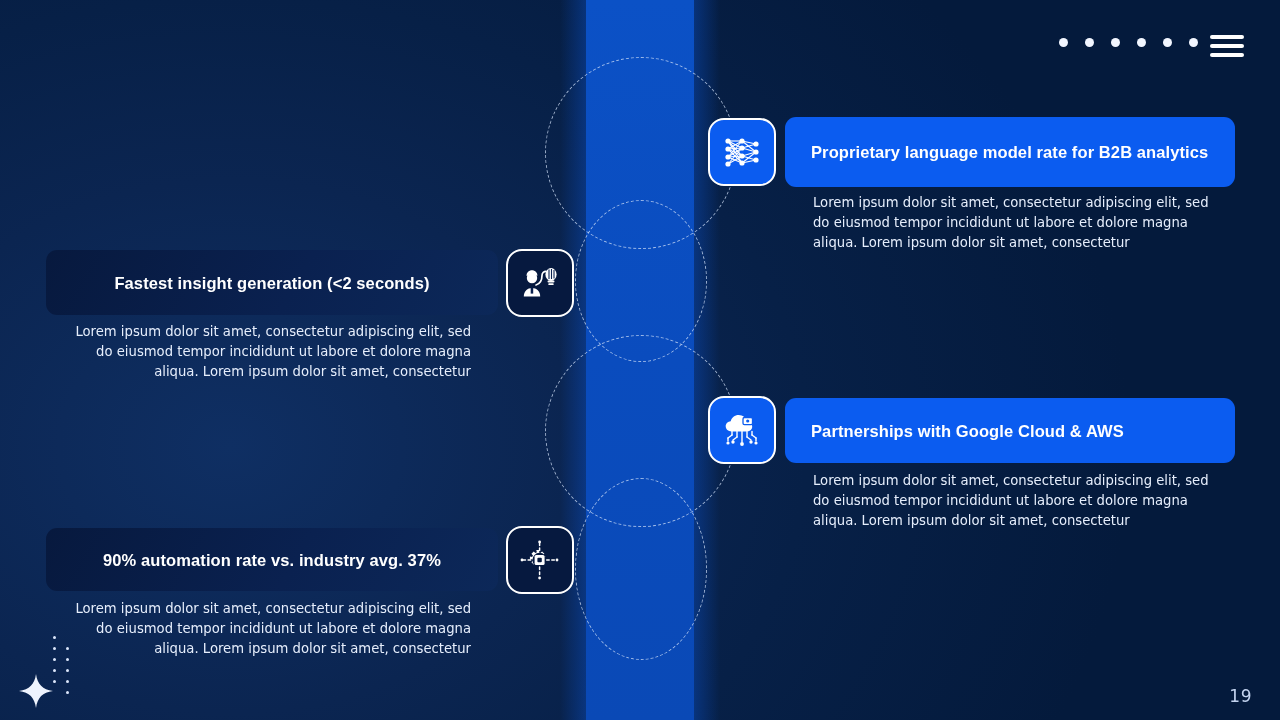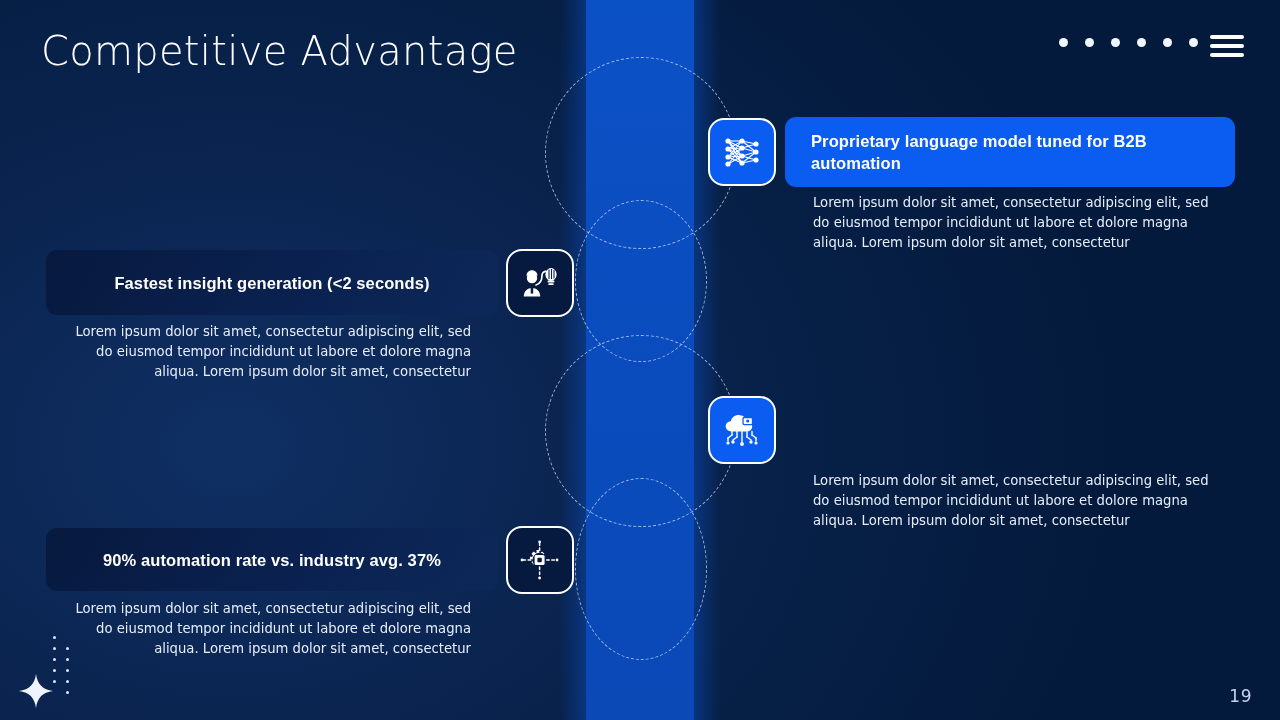--- a/index.html
+++ b/index.html
@@ -194,21 +194,20 @@
 
   <div class="band-soft-l"></div>
   <div class="band"></div>
   <div class="band-soft-r"></div>
 
   <div class="circ" style="left:545px; top:57px;  width:190px; height:190px;"></div>
   <div class="circ" style="left:575px; top:200px; width:130px; height:160px;"></div>
   <div class="circ" style="left:545px; top:335px; width:190px; height:190px;"></div>
   <div class="circ" style="left:575px; top:478px; width:130px; height:180px;"></div>
 
-  <div class="title">Competitive Advantage</div>
 
   <div class="dots-nav">
     <span></span>
     <span></span>
     <span></span>
     <span></span>
     <span></span>
     <span></span>
   </div>
 
@@ -256,21 +255,21 @@
             <circle cx="20" cy="28" r="2.6"></circle>
           <circle cx="34" cy="9" r="2.6"></circle>
             <circle cx="34" cy="17" r="2.6"></circle>
           <circle cx="34" cy="25" r="2.6"></circle>
         </g>
       </svg>
     </span>
   </div>
 
   <div class="r-card" style="left:785px; top:117px; width:450px; height:70px;">
-    <div class="r-card-title">Proprietary language model tuned for B2B automation</div>
+    <div class="r-card-title">Proprietary language model rate for B2B analytics</div>
   </div>
   <div class="r-body" style="left:813px; top:193px;">Lorem ipsum dolor sit amet, consectetur adipiscing elit, sed do eiusmod tempor incididunt ut labore et dolore magna aliqua. Lorem ipsum dolor sit amet, consectetur</div>
 
   <div class="l-card" style="left:46px; top:250px; width:452px; height:65px;">
     <div class="l-card-title">Fastest insight generation (&lt;2 seconds)</div>
   </div>
   <div class="l-body" style="left:59px; top:322px;">Lorem ipsum dolor sit amet, consectetur adipiscing elit, sed do eiusmod tempor incididunt ut labore et dolore magna aliqua. Lorem ipsum dolor sit amet, consectetur</div>
 
   <div class="badge dark" style="left:506px; top:249px;">
     <span>
@@ -321,20 +320,23 @@
           <circle cx="21" cy="33" r="1.9"></circle>
             <circle cx="12" cy="31" r="1.7"></circle>
           <circle cx="30" cy="31" r="1.7"></circle>
             <circle cx="7" cy="32" r="1.6"></circle>
           <circle cx="35" cy="32" r="1.6"></circle>
         </g>
       </svg>
     </span>
   </div>
 
+  <div class="r-card" style="left:785px; top:398px; width:450px; height:65px;">
+    <div class="r-card-title">Partnerships with Google Cloud &amp; AWS</div>
+  </div>
   <div class="r-body" style="left:813px; top:471px;">Lorem ipsum dolor sit amet, consectetur adipiscing elit, sed do eiusmod tempor incididunt ut labore et dolore magna aliqua. Lorem ipsum dolor sit amet, consectetur</div>
 
   <div class="l-card" style="left:46px; top:528px; width:452px; height:63px;">
     <div class="l-card-title">90% automation rate vs. industry avg. 37%</div>
   </div>
   <div class="l-body" style="left:59px; top:599px;">Lorem ipsum dolor sit amet, consectetur adipiscing elit, sed do eiusmod tempor incididunt ut labore et dolore magna aliqua. Lorem ipsum dolor sit amet, consectetur</div>
 
   <div class="badge dark" style="left:506px; top:526px;">
     <span>
       <svg width="42" height="40" viewBox="0 0 42 40" fill="none">

